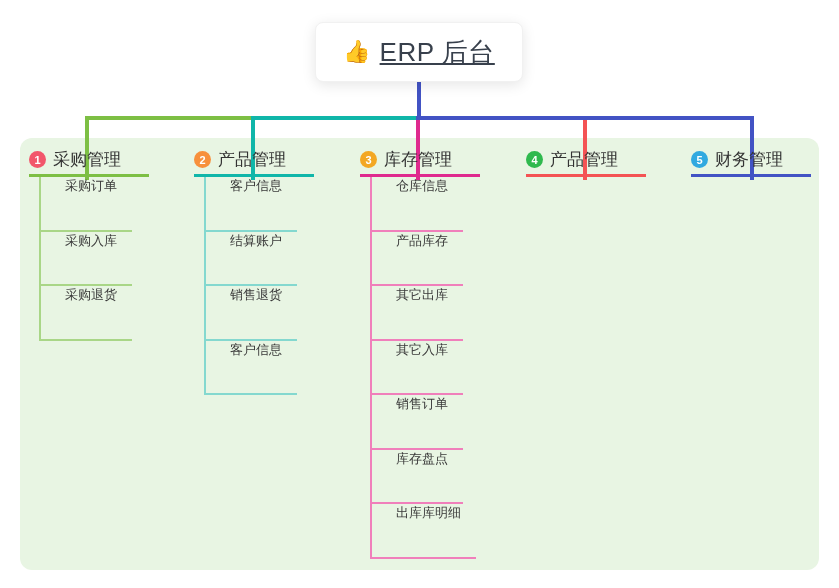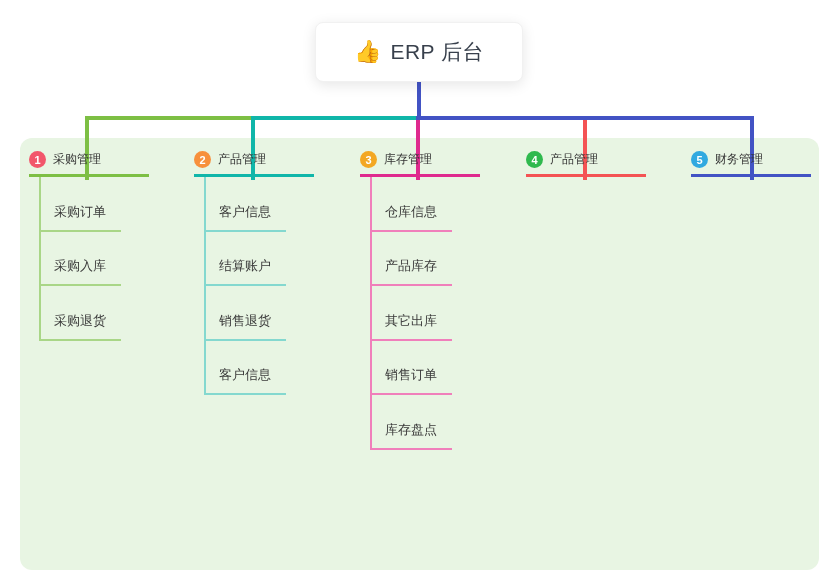--- a/index.html
+++ b/index.html
@@ -10,21 +10,21 @@
   
   .panel { position:absolute; left:20px; top:138px; width:799px; height:432px;
            background:#e8f5e3; border-radius:12px; }
 
   
   .root-card { position:absolute; left:315px; top:22px; width:208px; height:60px;
                background:#ffffff; border-radius:8px; border:1px solid #f1f1f1;
                box-shadow:0 3px 14px rgba(0,0,0,0.10);
                display:flex; align-items:center; justify-content:center; gap:9px; cursor:pointer; }
   .root-icon { font-size:22px; line-height:1; }
-  .root-title { font-size:21px; font-weight:500; color:#38404c; letter-spacing:0.5px; }
+  .root-title { font-size:26px; font-weight:500; color:#38404c; letter-spacing:0.5px;text-decoration:underline; }
 
   
   .line { position:absolute; }
   .trunk-drop { left:417px; top:82px; width:4px; height:38px; }
   .bus { top:116px; height:4px; }
   .bus-1 { left:85px;  width:166px; }
   .bus-2 { left:251px; width:169px; }
   .bus-3 { left:416px; width:338px; }
   .drop { top:120px; width:4px; height:60px; }
   .drop-1 { left:85px; }
@@ -41,26 +41,26 @@
   .branch-3 { left:360px; --line:#df2a8e; --light:#f07fbb; --badge:#f3a723; }
   .branch-4 { left:526px; --line:#f45354; --light:#f7a3a2; --badge:#2fb94e; }
   .branch-5 { left:691px; --line:#4253c4; --light:#94a3da; --badge:#31a9e0; }
 
   .branch-header { display:flex; align-items:center; gap:7px; width:120px;
                    height:27px; padding-bottom:5px;
                    border-bottom:3px solid var(--line); cursor:pointer; }
   .badge { display:inline-flex; align-items:center; justify-content:center;
            width:17px; height:17px; border-radius:50%; background:var(--badge);
            color:#ffffff; font-size:11px; font-weight:bold; flex:0 0 auto; }
-  .branch-label { font-size:12px; color:#333333; white-space:nowrap; }
+  .branch-label { font-size:17px; color:#333333; white-space:nowrap; }
 
   .children { position:relative; margin-left:10px; width:max-content; }
   .rail { position:absolute; left:0; top:0; bottom:0; width:2px; background:var(--light); }
-  .child { height:54.5px; display:flex; align-items:flex-end;
-           padding:0 15px 9px 15px; width:max-content; min-width:70px;
+  .child { height:54.5px; display:flex; 
+           padding:0 15px 9px 26px; width:max-content; min-width:70px;
            border-bottom:2px solid var(--light); cursor:pointer; }
   .child:first-child { height:52px; }
   .child span { font-size:13px; color:#3a3a3a; white-space:nowrap; }
 </style>
 </head>
 <body>
 
 <div class="stage">
 
   <div class="panel" style="background: rgb(232, 245, 227);"></div>
@@ -131,24 +131,30 @@
       <div class="child">
           <span>仓库信息</span>
         </div>
       <div class="child">
           <span>产品库存</span>
         </div>
       <div class="child">
           <span>其它出库</span>
         </div>
       <div class="child">
+          <span>其它入库</span>
+        </div>
+      <div class="child">
           <span>销售订单</span>
         </div>
       <div class="child">
           <span>库存盘点</span>
+        </div>
+      <div class="child">
+          <span>出库库明细</span>
         </div>
     </div>
   </div>
 
   <div class="branch branch-4" style="--line: #f45354; --light: #f7a3a2; --badge: #2fb94e;">
     <div class="branch-header">
       <span class="badge">4</span>
       <span class="branch-label">产品管理</span>
     </div>
   </div>

